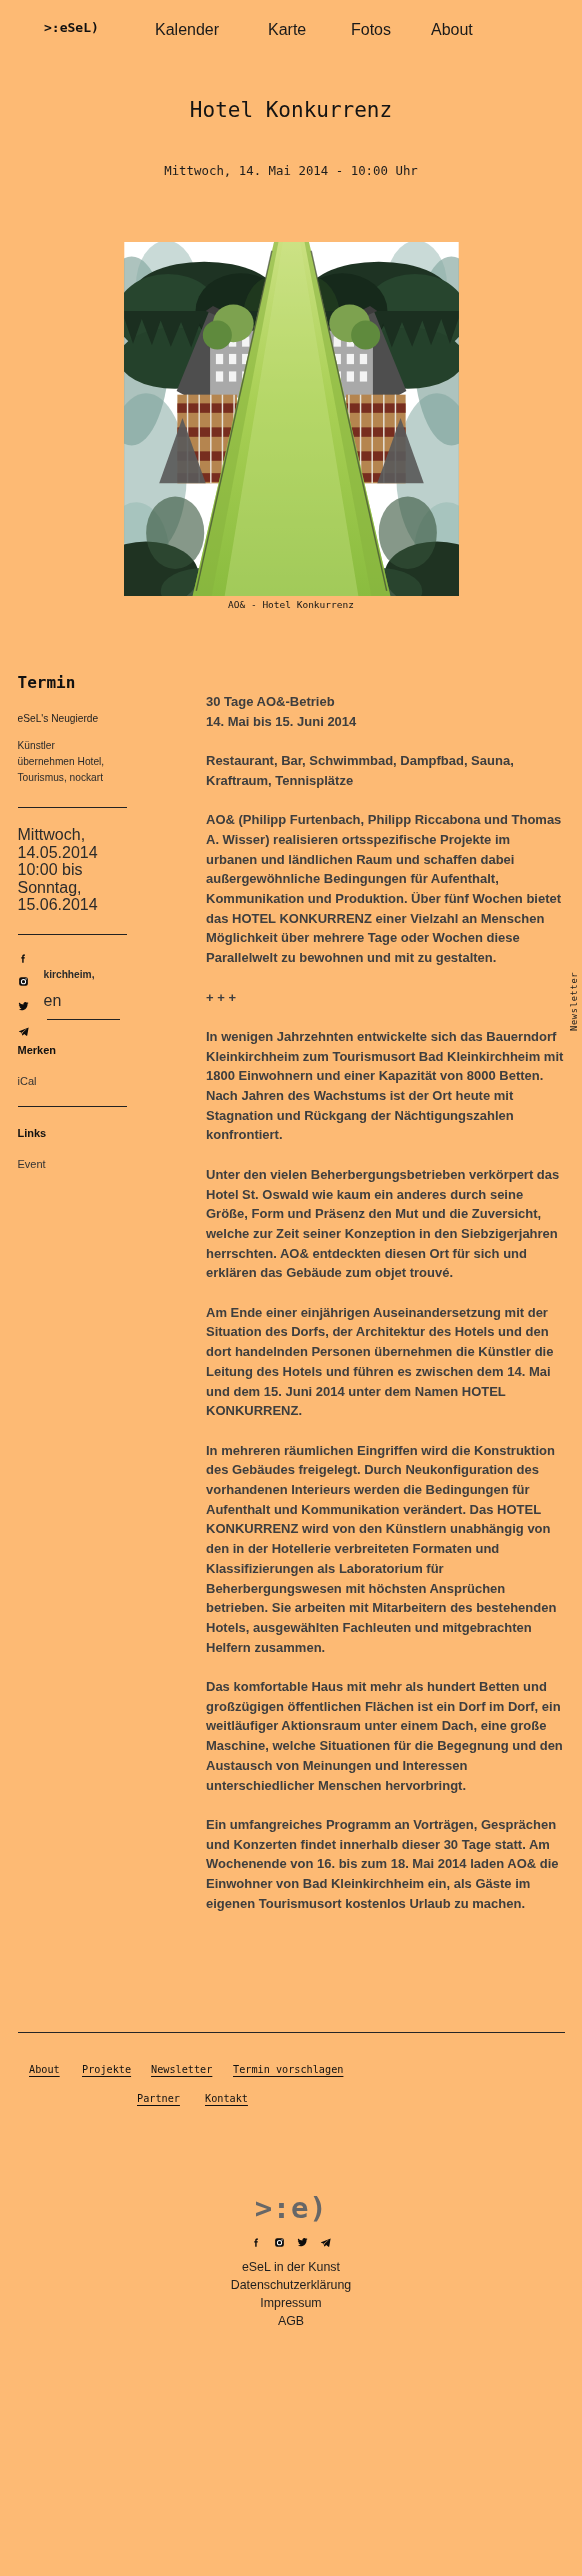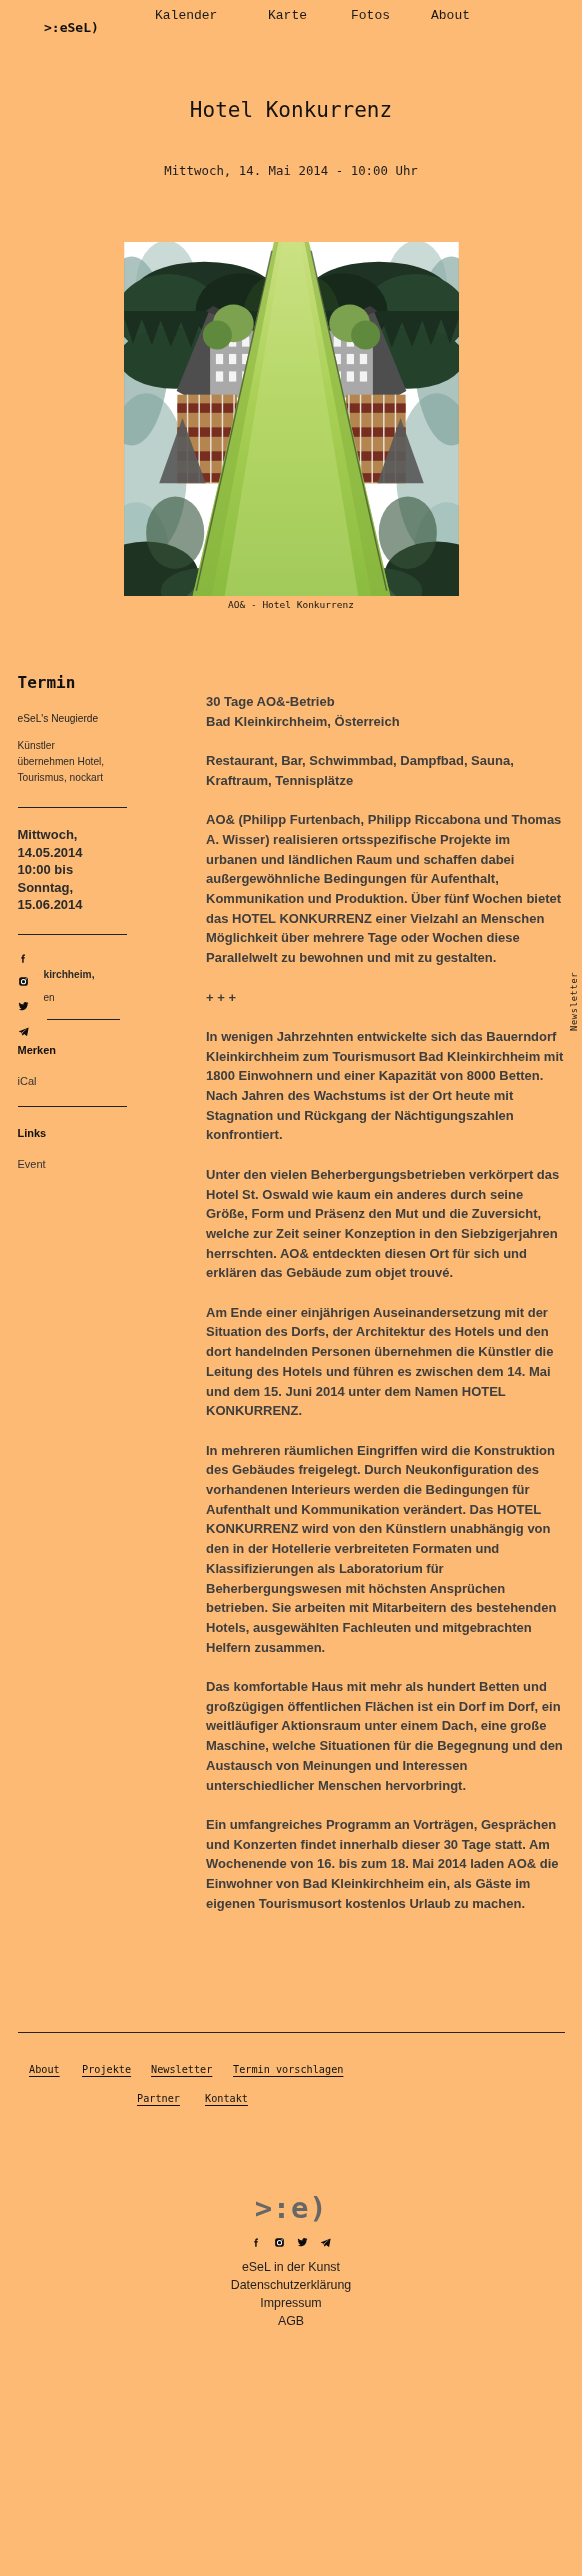--- a/index.html
+++ b/index.html
@@ -2,46 +2,46 @@
 <html style="font-size:11.6px"><head>
 <meta charset="utf-8">
 <style>
   html,body{margin:0;padding:0;background:#fff;}
   .page{position:relative;width:582px;height:2576px;background:#fdba74;overflow:hidden;
         font-family:"Liberation Sans",sans-serif;color:#3d3d3d;padding-left:6px;}
   a{color:inherit;text-decoration:none;}
   
   .logo{position:absolute;left:44px;top:19.7px;font-family:"DejaVu Sans Mono",monospace;
         font-weight:bold;font-size:13px;color:#101010;}
-  .nav-item{position:absolute;top:8px;font-family:Liberation Mono, monospace;
-        font-size:13px;color:#1a1a1a;}
+  .nav-item{position:absolute;top:21px;font-family:Liberation Sans, sans-serif;
+        font-size:16px;color:#1a1a1a;}
   .nav-0{left:155px}.nav-1{left:268px}.nav-2{left:351px}.nav-3{left:431px}
   
   .event-title{position:absolute;left:0;top:98px;width:582px;text-align:center;
         font-family:"DejaVu Sans Mono",monospace;font-size:21px;color:#141414;}
   .event-date{position:absolute;left:0;top:163px;width:582px;text-align:center;
         font-family:"DejaVu Sans Mono",monospace;font-size:12.4px;color:#1d1d1d;}
   
   .hero{position:absolute;left:124px;top:242px;width:335px;height:354px;}
   .hero svg{display:block;width:335px;height:354px;}
   .hero-caption{position:absolute;left:0;top:599px;width:582px;text-align:center;
         font-family:"DejaVu Sans Mono",monospace;font-size:9.5px;color:#161616;}
   
   .sidebar{position:absolute;left:17.5px;top:673px;width:87px;}
   .sb-h1{font-family:"DejaVu Sans Mono",monospace;font-size:16px;color:#111;margin:0 0 20.4px 0;}
   .sb-cat{font-size:10.2px;line-height:13px;color:#222;margin-bottom:13px;display:block;}
   .sb-tags{font-size:10.2px;line-height:16px;color:#2b2b2b;display:block;margin-top:9px;}
   .rule{height:0.7px;background:#222;width:109px;}
-  .sb-dates{font-size:13px;line-height:17.5px;color:#2b2b2b;margin-top:19px;font-weight:bold;}
+  .sb-dates{font-size:16px;line-height:17.5px;color:#2b2b2b;margin-top:19px;}
   .sb-rule1{margin-top:20.4px;} .sb-rule2{margin-top:20.4px;}
   .sb-iconzone{position:relative;height:86px;margin-top:17.5px;}
   .sb-icon{position:absolute;left:0;width:11px;height:11px;color:#0d0d0d;}
   .si-0{top:0}.si-1{top:23px}.si-2{top:48px}.si-3{top:73px}
   .sb-clip1{position:absolute;left:26px;top:16px;font-size:10.2px;color:#2b2b2b;font-weight:bold;}
-  .sb-clip2{position:absolute;left:26px;top:39px;font-size:10px;color:#2b2b2b;}
+  .sb-clip2{position:absolute;left:26px;top:39px;font-size:16px;color:#2b2b2b;}
   .sb-shortrule{position:absolute;left:29px;top:66px;width:73px;height:0.7px;background:#222;}
   .sb-sub{font-size:11px;font-weight:bold;color:#111;margin-top:5.8px;}
   .sb-link{font-size:11px;color:#333;margin-top:19px;display:block;}
   .sb-rule3{margin-top:19px;}
   .icon{width:11px;height:11px;display:inline-block;color:#0d0d0d;}
   
   .newsletter-tab{position:absolute;top:951px;right:8.7px;height:80px;
         writing-mode:vertical-rl;transform:rotate(180deg);
         font-family:"DejaVu Sans Mono",monospace;font-size:8.7px;letter-spacing:0.7px;color:#1c1c1c;}
   
@@ -211,21 +211,21 @@
     <div class="rule sb-rule3"></div>
     <div class="sb-sub" style="margin-top:20.4px">Links</div>
     <a class="sb-link">Event</a>
   </aside>
 
   <a class="newsletter-tab">Newsletter</a>
 
   <main class="article">
     <div class="block">
       <div class="line">30 Tage AO&amp;-Betrieb</div>
-      <div class="line">Bad Kleinkirchheim, Österreich</div>
+      <div class="line">14. Mai bis 15. Juni 2014</div>
     </div>
     <div class="block">
       <div class="line">Restaurant, Bar, Schwimmbad, Dampfbad, Sauna,</div>
       <div class="line">Kraftraum, Tennisplätze</div>
     </div>
     <p>AO&amp; (Philipp Furtenbach, Philipp Riccabona und Thomas A. Wisser) realisieren ortsspezifische Projekte im urbanen und ländlichen Raum und schaffen dabei außergewöhnliche Bedingungen für Aufenthalt, Kommunikation und Produktion. Über fünf Wochen bietet das HOTEL KONKURRENZ einer Vielzahl an Menschen Möglichkeit über mehrere Tage oder Wochen diese Parallelwelt zu bewohnen und mit zu gestalten.</p>
     <div class="separator">+ + +</div>
     <p>In wenigen Jahrzehnten entwickelte sich das Bauerndorf Kleinkirchheim zum Tourismusort Bad Kleinkirchheim mit 1800 Einwohnern und einer Kapazität von 8000 Betten. Nach Jahren des Wachstums ist der Ort heute mit Stagnation und Rückgang der Nächtigungszahlen konfrontiert.</p>
     <p>Unter den vielen Beherbergungsbetrieben verkörpert das Hotel St. Oswald wie kaum ein anderes durch seine Größe, Form und Präsenz den Mut und die Zuversicht, welche zur Zeit seiner Konzeption in den Siebzigerjahren herrschten. AO&amp; entdeckten diesen Ort für sich und erklären das Gebäude zum objet trouvé.</p>
     <p>Am Ende einer einjährigen Auseinandersetzung mit der Situation des Dorfs, der Architektur des Hotels und den dort handelnden Personen übernehmen die Künstler die Leitung des Hotels und führen es zwischen dem 14. Mai und dem 15. Juni 2014 unter dem Namen HOTEL KONKURRENZ.</p>

